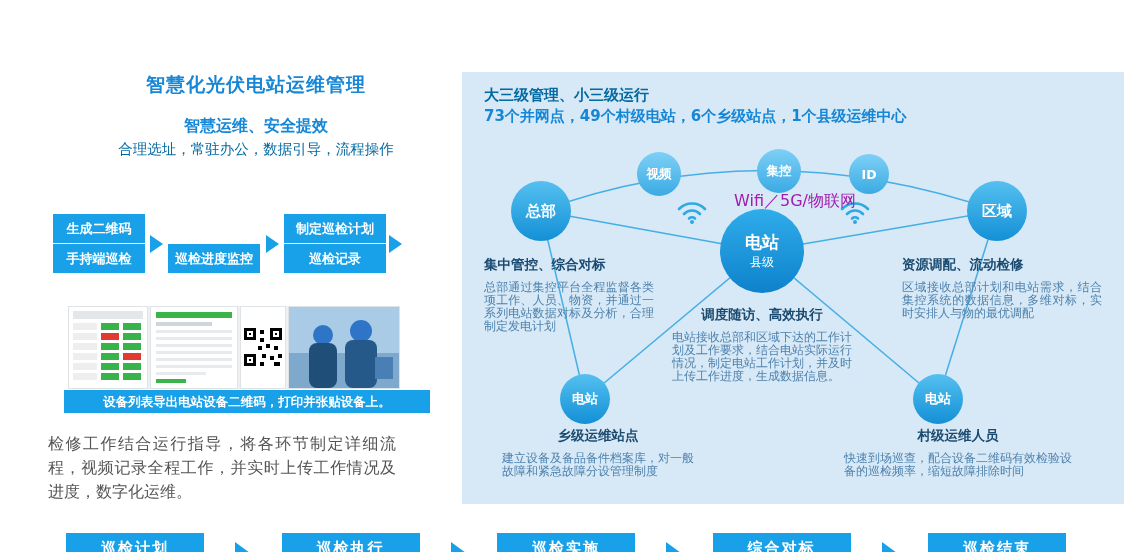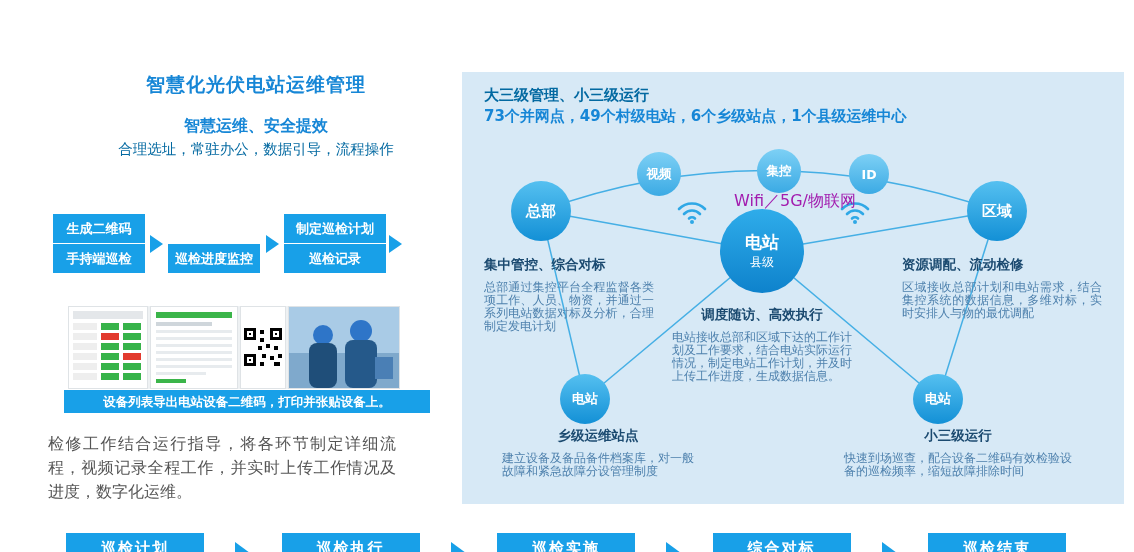--- a/index.html
+++ b/index.html
@@ -236,21 +236,21 @@
     </div>
     <div class="sec s3">
       <h4>调度随访、高效执行</h4>
       <p>电站接收总部和区域下达的工作计划及工作要求，结合电站实际运行情况，制定电站工作计划，并及时上传工作进度，生成数据信息。</p>
     </div>
     <div class="sec s4">
       <h4>乡级运维站点</h4>
       <p>建立设备及备品备件档案库，对一般故障和紧急故障分设管理制度</p>
     </div>
     <div class="sec s5">
-      <h4>小三级运行</h4>
+      <h4>村级运维人员</h4>
       <p>快速到场巡查，配合设备二维码有效检验设备的巡检频率，缩短故障排除时间</p>
     </div>
   </div>
 
   <div class="bflow">
     <div class="bbtn">巡检计划</div>
     <div class="barr"></div>
     <div class="bbtn">巡检执行</div>
     <div class="barr"></div>
     <div class="bbtn">巡检实施</div>

